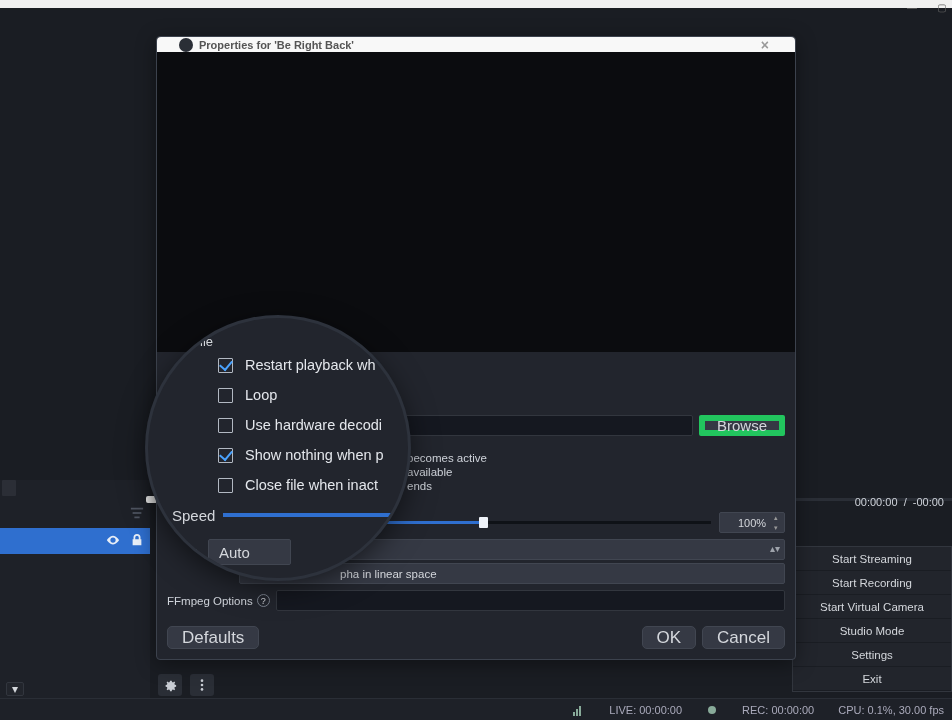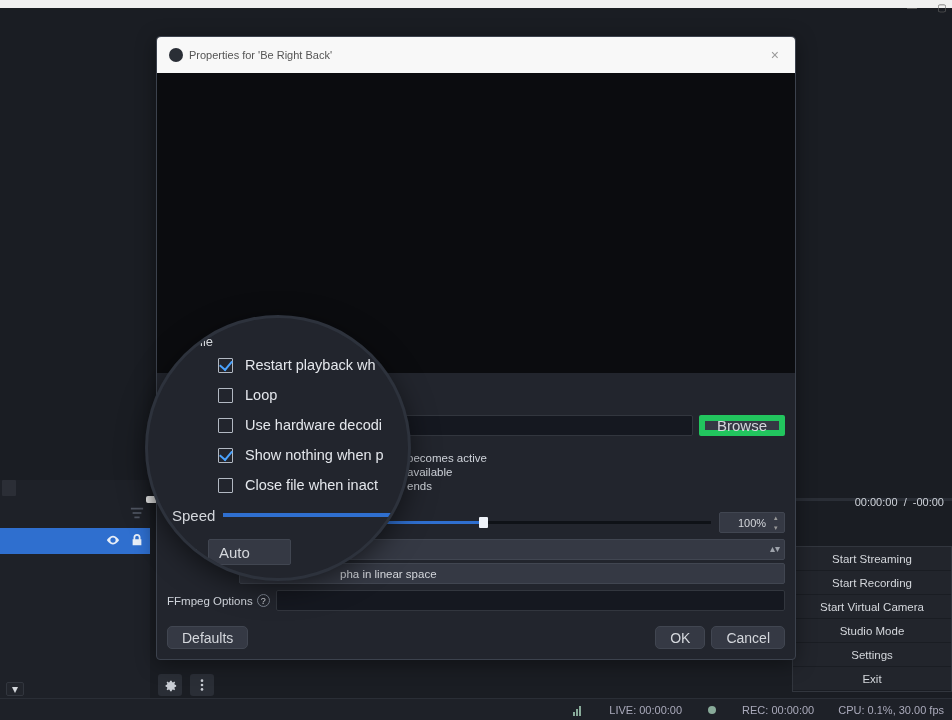--- a/index.html
+++ b/index.html
@@ -29,21 +29,21 @@
 .right-panel { position:absolute; right:0; top:546px; width:160px; background:#22252c; display:flex; flex-direction:column; border:1px solid #32363e; }
 .rp-btn { height:24px; line-height:24px; text-align:center; font-size:11.5px; color:#d4d7dc; border-bottom:1px solid #1a1d23; }
 .rp-btn.studio { display:flex; justify-content:center; align-items:center; }
 
 .bottom-ctrls { position:absolute; bottom:24px; left:158px; display:flex; gap:8px; }
 .bc-btn { width:24px; height:22px; background:#2a2e36; border-radius:3px; display:flex; align-items:center; justify-content:center; }
 .bc-btn svg { width:14px; height:14px; fill:#c9cdd4; }
 
 
 .dialog { position:absolute; left:156px; top:36px; width:640px; height:624px; background:#22252d; border:1px solid #3c424d; border-radius:4px; box-shadow:0 4px 20px rgba(0,0,0,.4); }
-.dlg-tb { height:36px; background:#f8f8f8; border-radius:4px 4px 0 0; display:flex; align-items:center; padding:0 12px; gap:6px; }
+.dlg-tb { height:15px; background:#f8f8f8; border-radius:4px 4px 0 0; display:flex; align-items:center; padding:0 22px; gap:6px;font-weight:bold; }
 .dlg-tb .obs-icon { width:14px; height:14px; background:#2a2e36; border-radius:50%; }
 .dlg-title { font-size:11px; color:#555; }
 .dlg-close { margin-left:auto; color:#999; font-size:14px; padding:0 4px; }
 .preview { margin:0; height:300px; background:#0b0c0f; }
 
 .form { position:absolute; left:10px; right:10px; top:330px; bottom:48px; overflow:hidden; }
 .row { display:flex; align-items:center; margin-bottom:6px; font-size:12px; color:#cfd3da; }
 .row-label { width:72px; text-align:right; padding-right:8px; font-size:11.5px; }
 .row-input { flex:1; height:21px; background:#151820; border:1px solid #32363e; border-radius:2px; }
 .browse-btn { margin-left:6px; padding:0 12px; height:21px; border:6px solid #22c55e; background:#353944; border-radius:2px; font-size:15px; color:#d4d7dc; display:flex; align-items:center; }
@@ -55,21 +55,21 @@
 .spin-box { width:66px; height:21px; background:#353944; border:1px solid #414651; border-radius:2px; display:flex; align-items:center; justify-content:center; font-size:11px; position:relative; }
 .spin-arrows { position:absolute; right:2px; top:1px; bottom:1px; width:8px; display:flex; flex-direction:column; justify-content:space-between; font-size:7px; line-height:7px; color:#999; }
 .select-row { display:flex; align-items:center; margin-top:4px; }
 .select-row .sel { flex:1; height:21px; background:#353944; border:1px solid #414651; border-radius:2px; padding-left:8px; display:flex; align-items:center; font-size:11.5px; position:relative; }
 .sel .sel-arrows { position:absolute; right:4px; top:3px; font-size:10px; color:#9ea3ab; }
 .ff-row { display:flex; align-items:center; margin-top:6px; }
 .ff-label { font-size:11.5px; color:#cfd3da; padding-right:4px; margin-left:0; }
 .help-ic { width:13px; height:13px; border:1px solid #7b828e; border-radius:50%; display:inline-flex; align-items:center; justify-content:center; font-size:9px; margin-right:6px; }
 
 .dlg-footer { position:absolute; left:10px; right:10px; bottom:10px; display:flex; align-items:center; }
-.dlg-btn { height:23px; padding:0 14px; background:#353944; border:1px solid #414651; border-radius:5px; font-size:14px; color:#d4d7dc; display:flex; align-items:center; }
+.dlg-btn { height:23px; padding:0 14px; background:#353944; border:1px solid #414651; border-radius:5px; font-size:17px; color:#d4d7dc; display:flex; align-items:center; }
 .dlg-footer .right { margin-left:auto; display:flex; gap:6px; }
 
 
 .magnifier { position:absolute; left:148px; top:318px; width:260px; height:260px; border-radius:50%; overflow:hidden; box-shadow:0 0 0 3px #2d323c, 0 8px 30px rgba(0,0,0,.6); background:#22252d; }
 .mag-inner { position:absolute; left:-30px; top:-8px; width:340px; }
 .mag-inner .mc-row { display:flex; align-items:center; height:30px; margin-left:100px; font-size:14.5px; color:#e4e7ec; }
 .mag-inner .mc-chk { width:15px; height:15px; border:1.5px solid #b2b8c2; margin-right:12px; position:relative; border-radius:1px; }
 .mag-inner .mc-chk.checked::after { content:''; position:absolute; left:3px; top:-1px; width:6px; height:10px; border:solid #4aa3ff; border-width:0 2px 2px 0; transform:rotate(40deg); }
 .mag-inner .mc-label { font-size:14.5px; }
 .mag-tophint { position:absolute; top:24px; left:82px; font-size:13px; color:#d4d7dc; }

